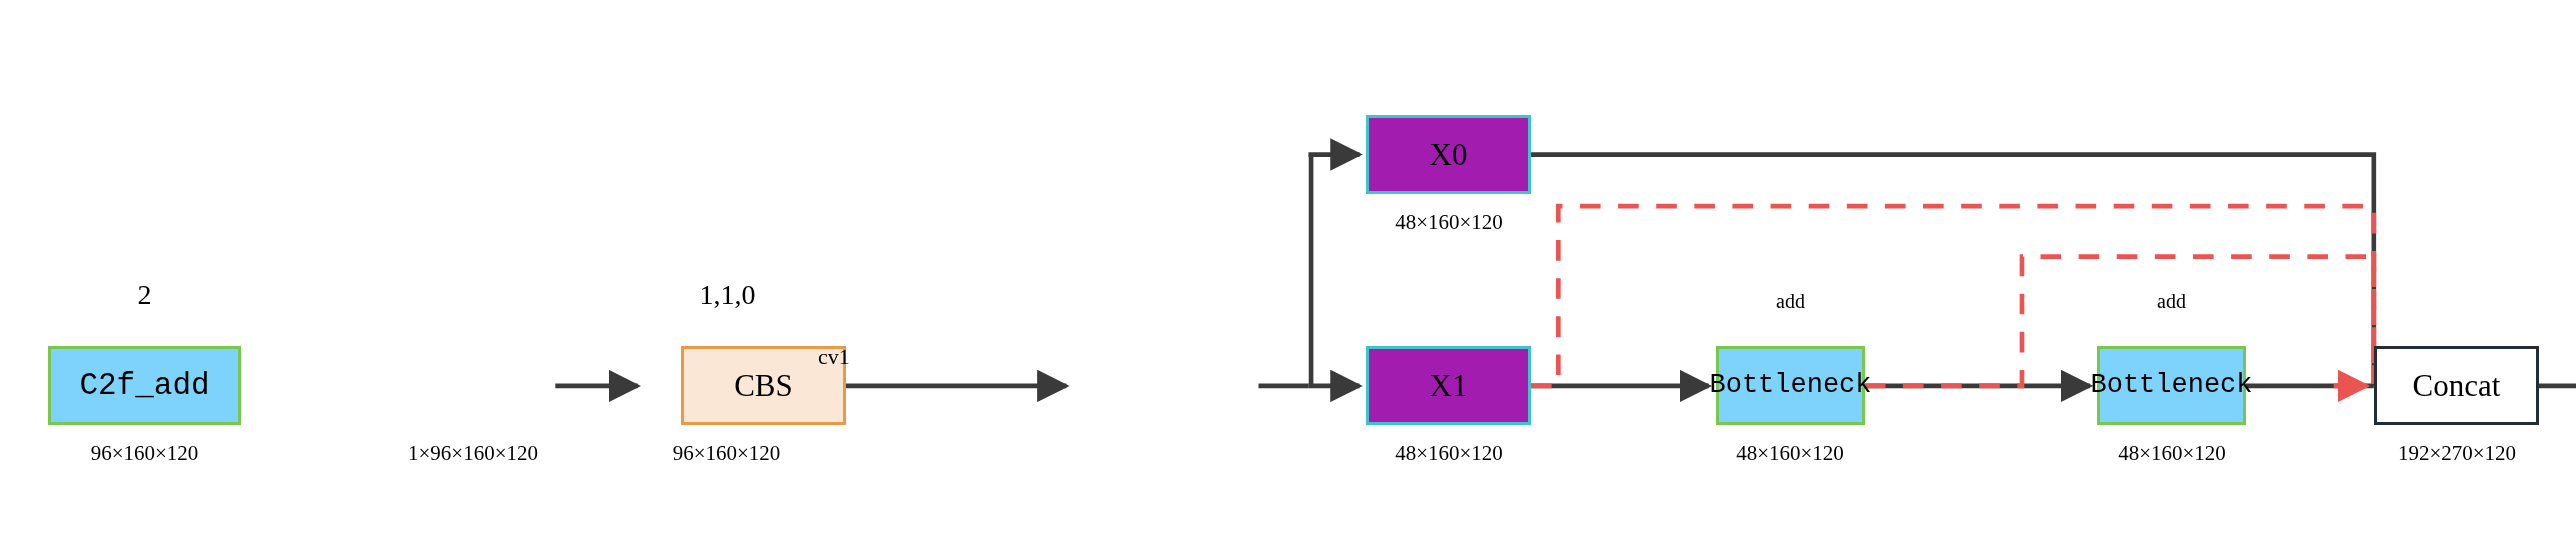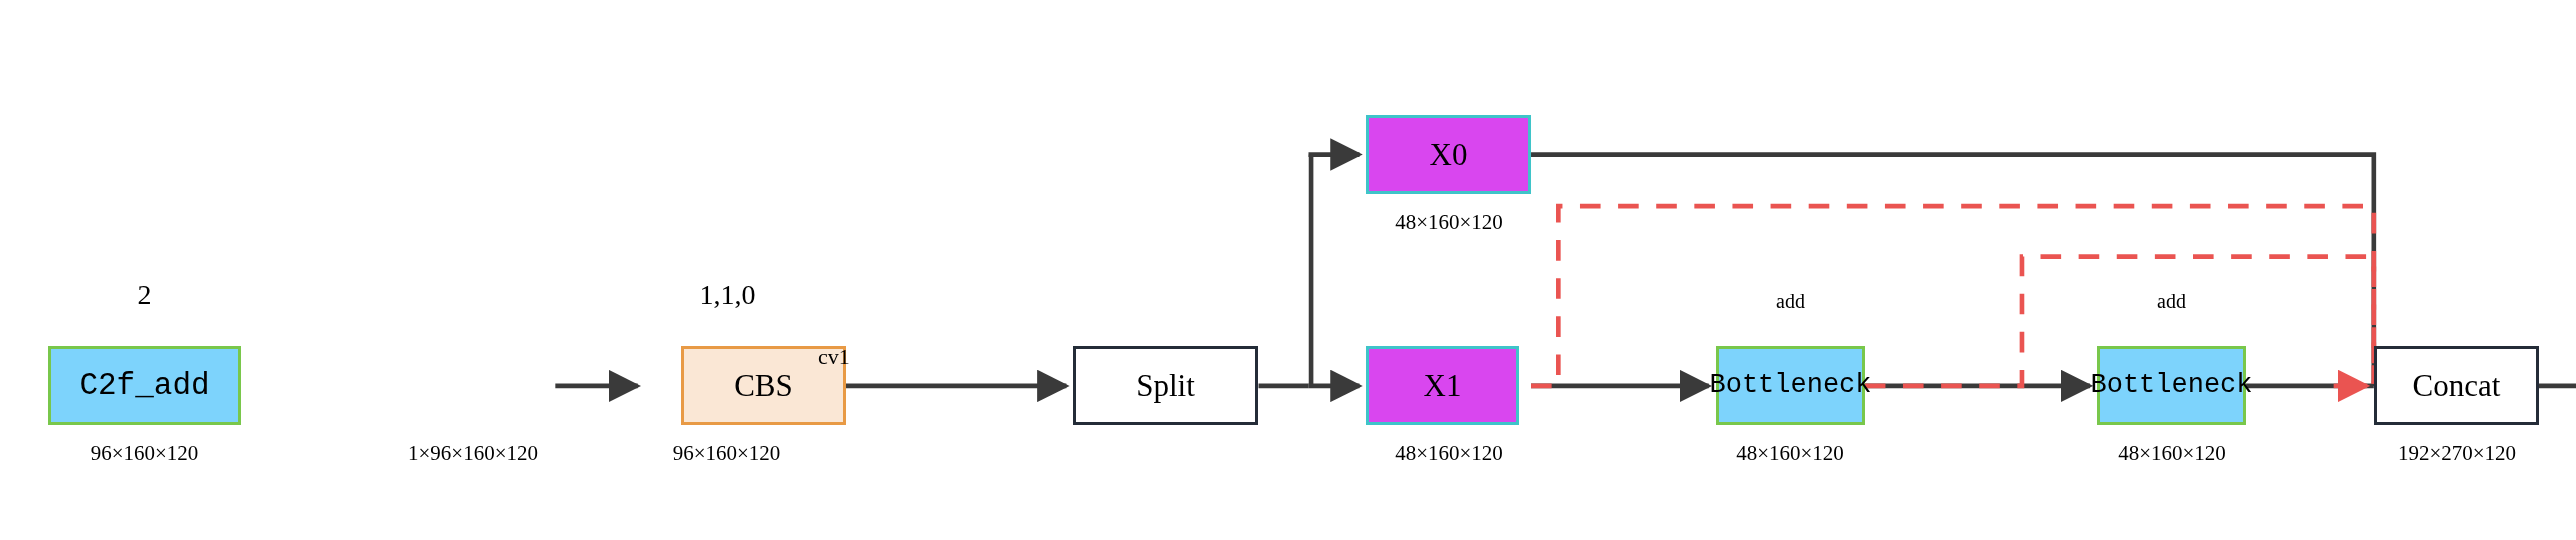--- a/index.html
+++ b/index.html
@@ -33,21 +33,21 @@
     align-items: center;
     justify-content: center;
     font-family: "Liberation Serif", "DejaVu Serif", serif;
     font-size: 31px;
     color: #000000;
     line-height: 1;
     white-space: nowrap;
     z-index: 3;
   }
   .node-green  { border: 3.6px solid #79C74B; background: #7dd3fc; font-family: Liberation Mono, monospace; }
-  .node-cyan   { border: 3.6px solid #3FC4C9; background: #d946ef; }
+  .node-cyan   { border: 3.6px solid #3FC4C9; background: #a21caf; }
   .node-orange { border: 3.6px solid #E89A45; background: #FAE7D5; margin-left: 36px; }
   .node-plain  { border: 3.6px solid #242C38; background: #FFFFFF; }
 
   .cap {
     position: absolute;
     font-family: "Liberation Serif", "DejaVu Serif", serif;
     font-size: 21px;
     color: #000000;
     line-height: 1;
     white-space: nowrap;
@@ -130,30 +130,27 @@
 
   <div class="cap" style="left:365px; top:443px; width:216px;">1×96×160×120</div>
 
   <div class="cap cap-top" style="left:645px; top:281px; width:165px;">1,1,0</div>
   <div class="node node-orange" style="left:645px; top:346px; width:165px; height:79px;">
     <span>CBS</span>
   </div>
   <div class="cap" style="left:621px; top:443px; width:211px;">96×160×120</div>
   <div class="edge-label" style="left:818px; top:346px;">cv1</div>
 
-  <div class="node node-plain" style="left:1073px; top:346px; width:185px; height:79px;">
-    <span>Split</span>
-  </div>
 
   <div class="node node-cyan" style="left:1366px; top:115px; width:165px; height:79px;">
     <span>X0</span>
   </div>
   <div class="cap" style="left:1351px; top:212px; width:196px;">48×160×120</div>
 
-  <div class="node node-cyan" style="left:1366px; top:346px; width:153px; height:79px;">
+  <div class="node node-cyan" style="left:1366px; top:346px; width:165px; height:79px;">
     <span>X1</span>
   </div>
   <div class="cap" style="left:1351px; top:443px; width:196px;">48×160×120</div>
 
   <div class="add-label" style="left:1716px; top:291px; width:149px;">add</div>
   <div class="node node-green" style="left:1716px; top:346px; width:149px; height:79px; font-size:27px;">
     <span>Bottleneck</span>
   </div>
   <div class="cap" style="left:1692px; top:443px; width:196px;">48×160×120</div>
 

